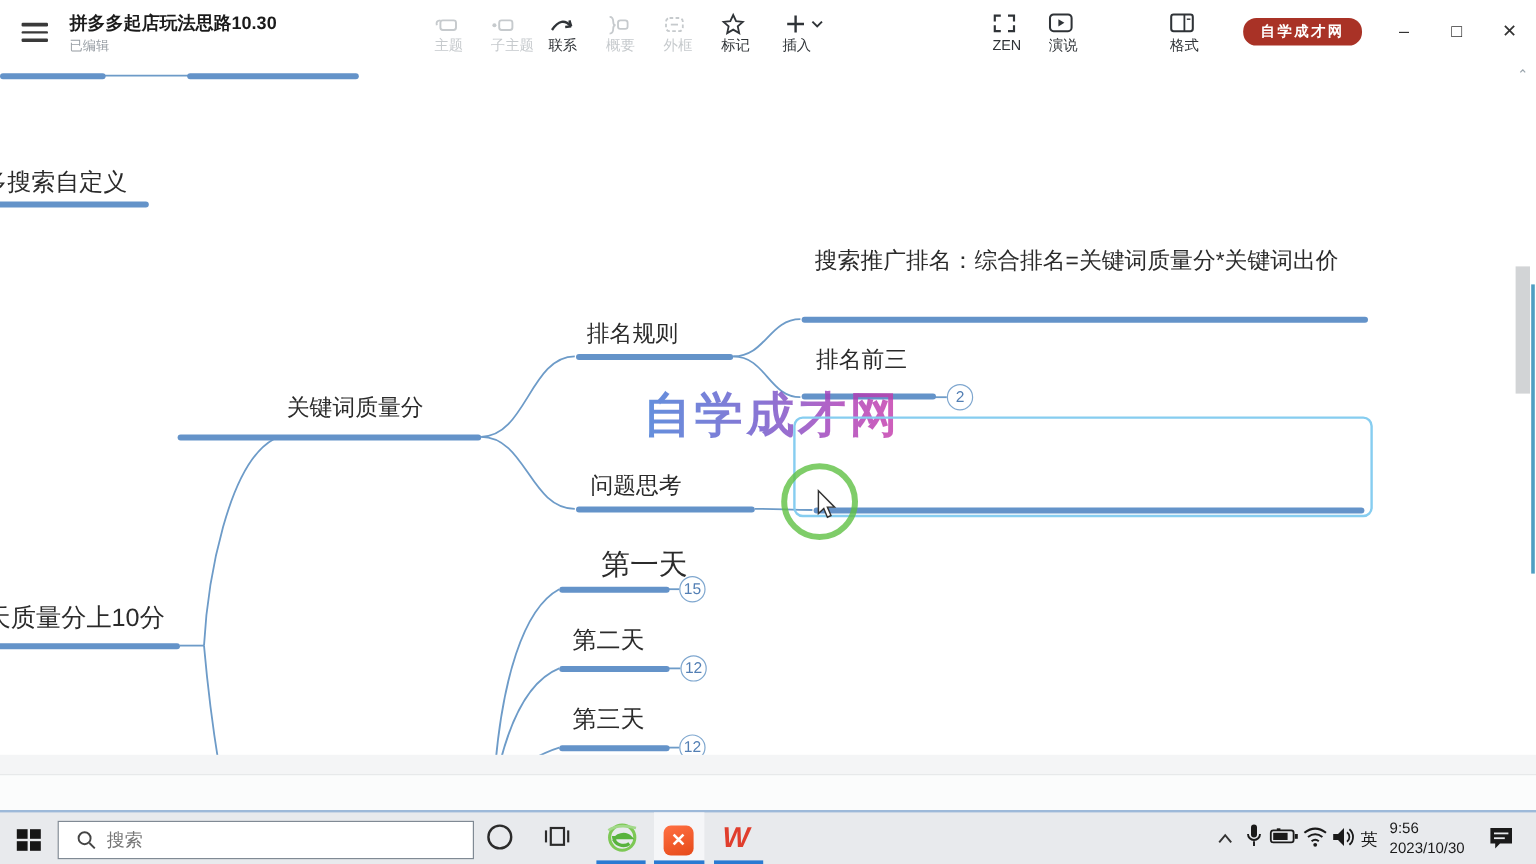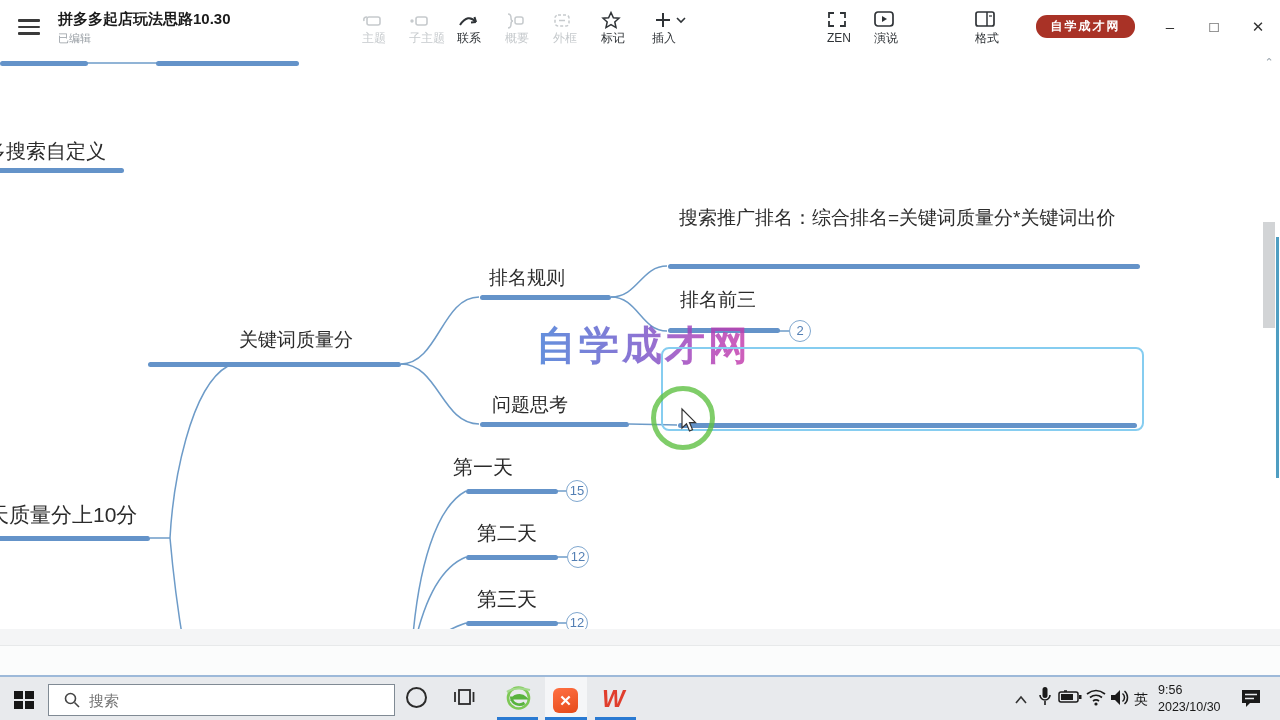--- a/index.html
+++ b/index.html
@@ -196,21 +196,21 @@
     <div class="badge" style="left:789px;top:265px">2</div>
 
     <div class="node" style="left:492px;top:337px;font-size:19px">问题思考</div>
     <div class="ul" style="left:480px;top:367px;width:149px"></div>
 
     <div class="wm1">自学成才网</div>
 
     <div class="sel-box"></div>
     <div class="ul" style="left:678px;top:368px;width:459px"></div>
 
-    <div class="node" style="left:453px;top:399px;font-size:20px">第一天</div>
+    <div class="node" style="left:501px;top:399px;font-size:24px">第一天</div>
     <div class="ul" style="left:466px;top:434px;width:92px"></div>
     <div class="badge" style="left:566px;top:425px">15</div>
 
     <div class="node" style="left:477px;top:465px;font-size:20px">第二天</div>
     <div class="ul" style="left:466px;top:500px;width:92px"></div>
     <div class="badge" style="left:567px;top:491px">12</div>
 
     <div class="node" style="left:477px;top:531px;font-size:20px">第三天</div>
     <div class="ul" style="left:466px;top:566px;width:92px"></div>
     <div class="badge" style="left:566px;top:557px">12</div>

